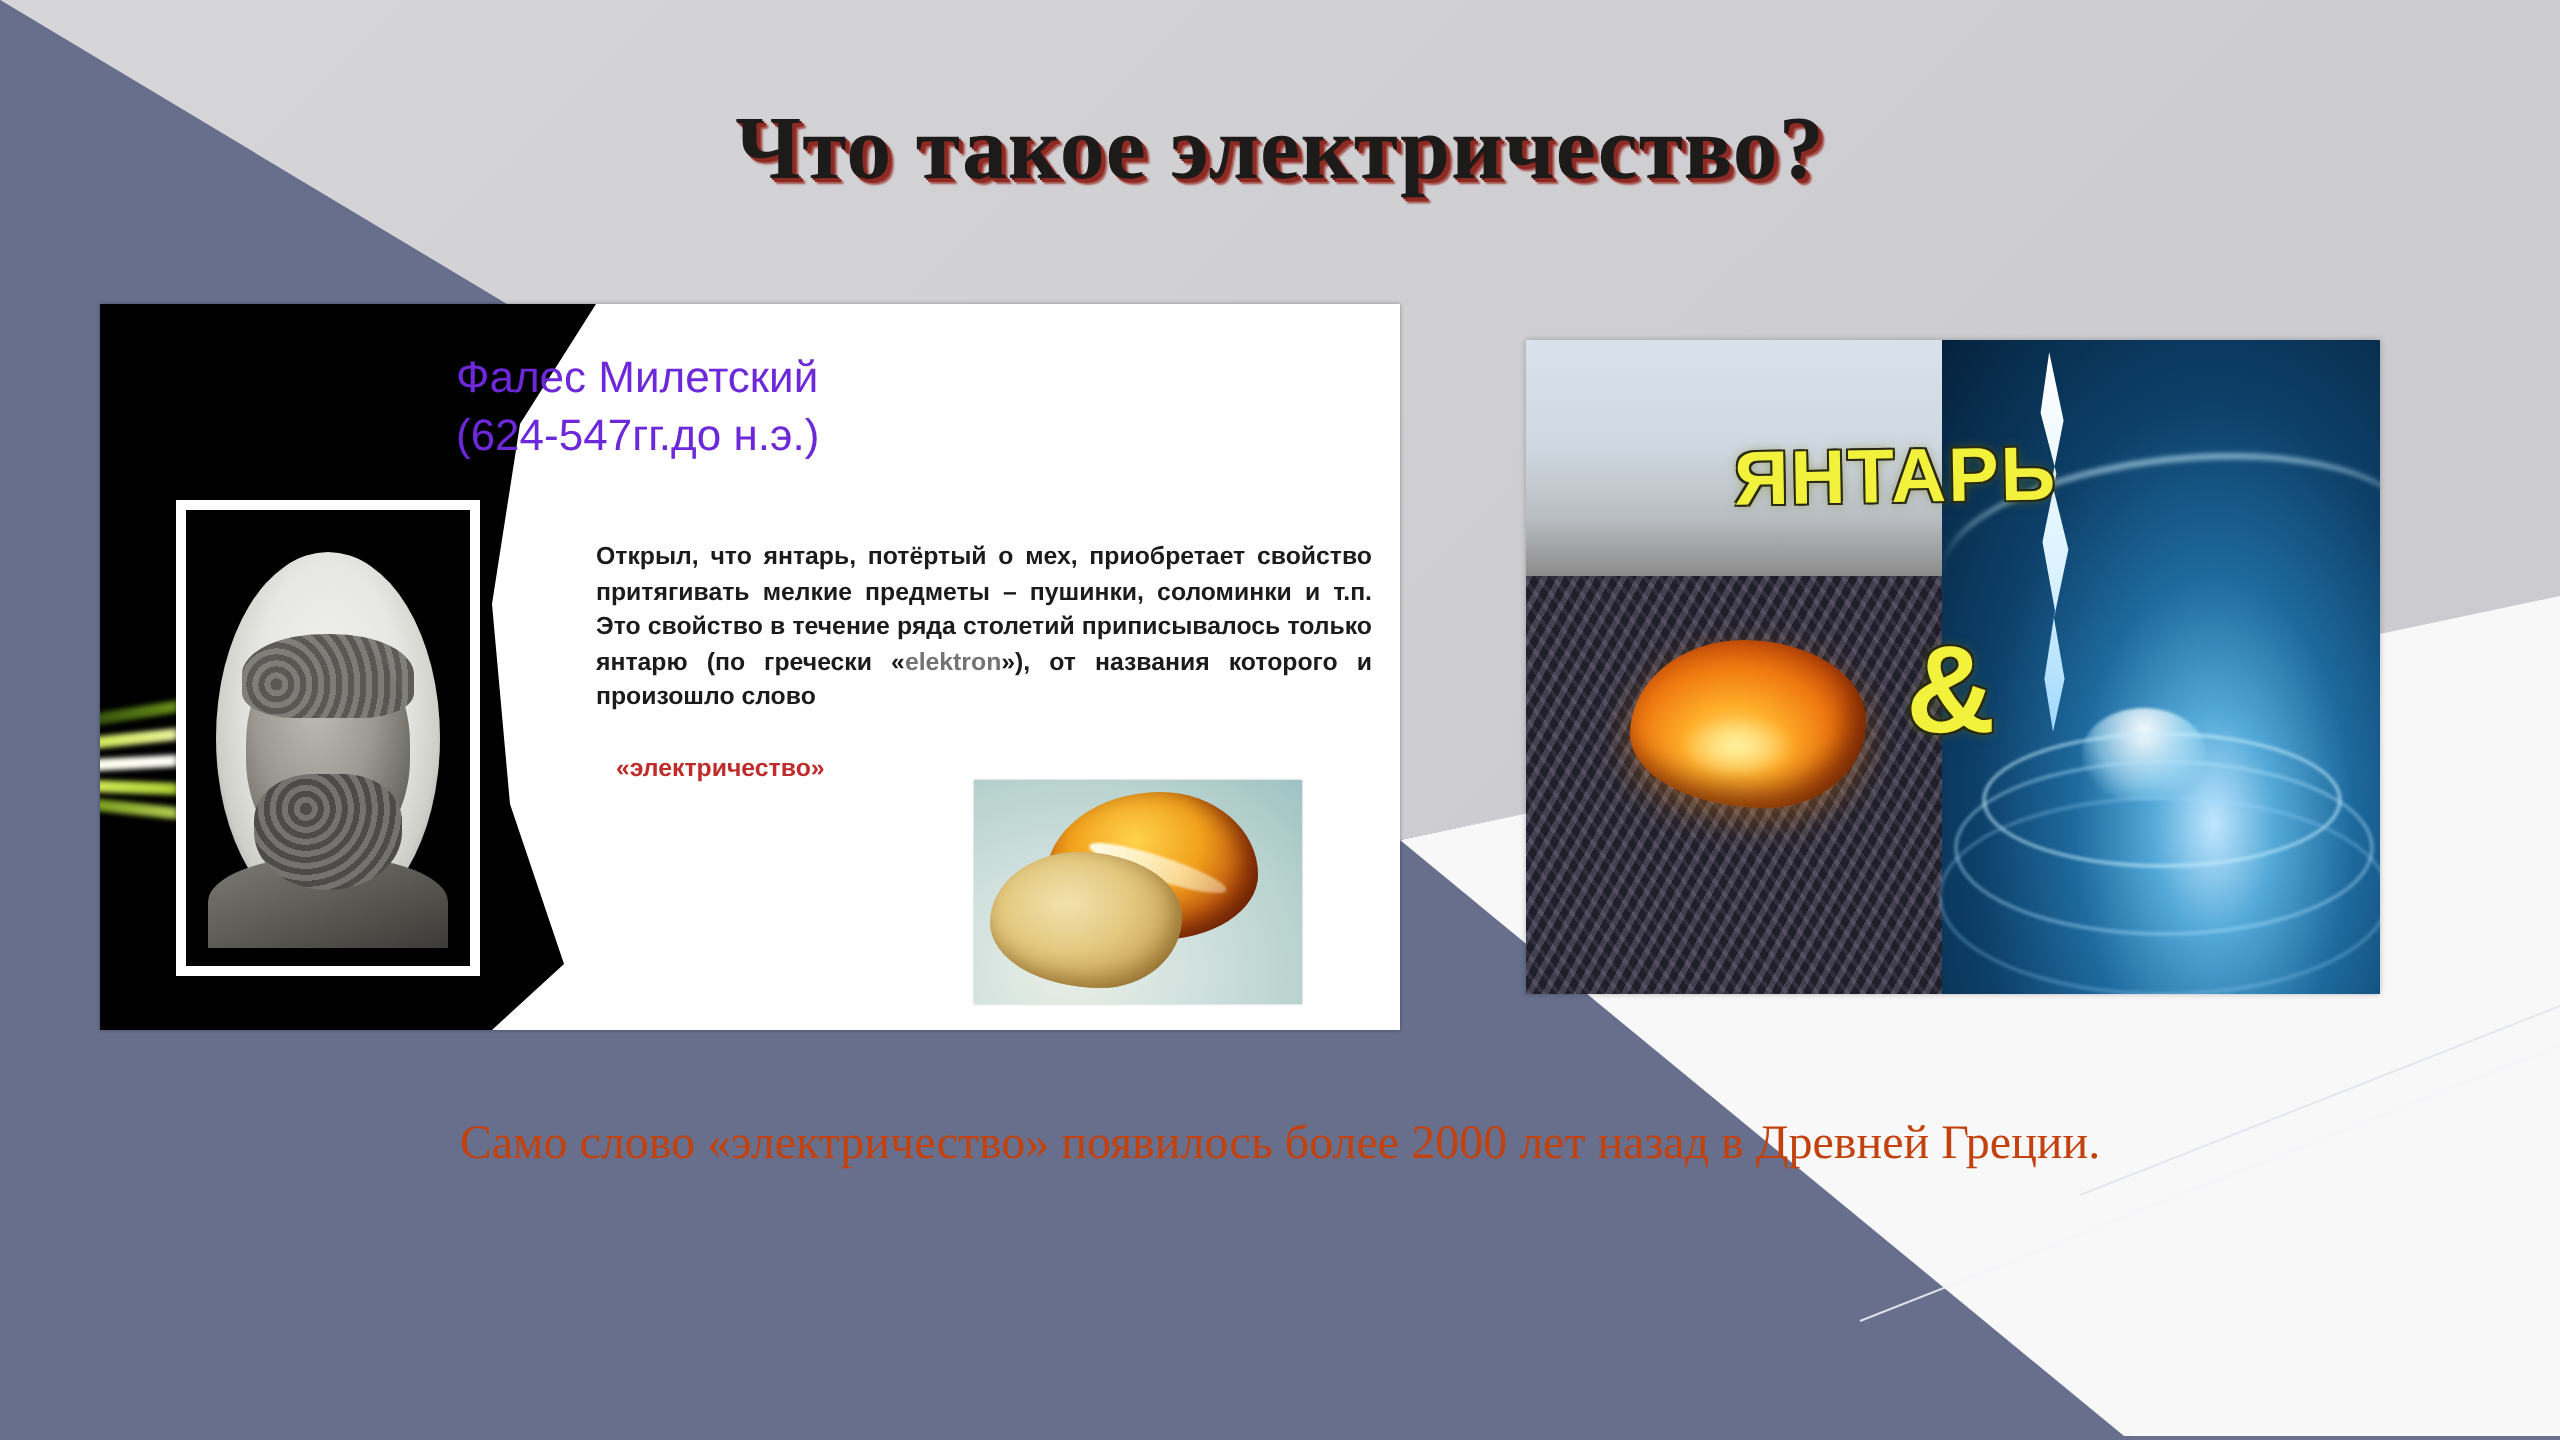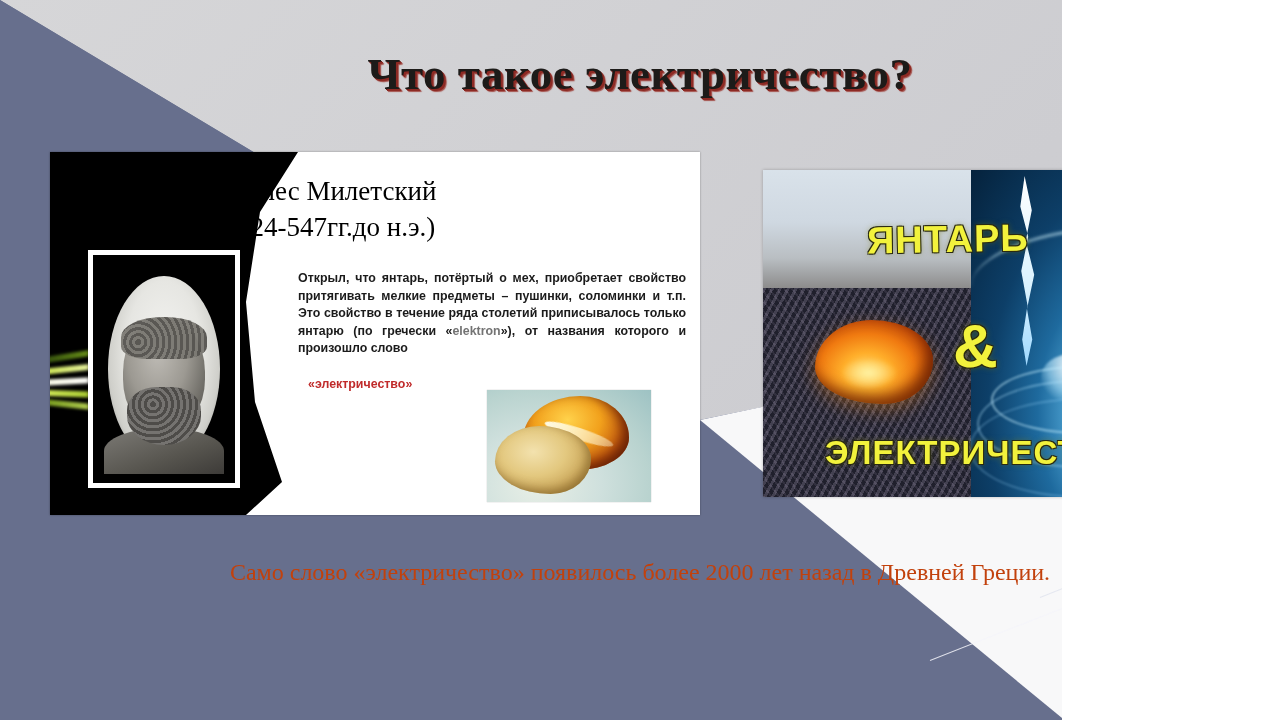--- a/index.html
+++ b/index.html
@@ -3,21 +3,21 @@
 <meta charset="utf-8">
 <title>Что такое электричество?</title>
 <style>
   html, body {
     margin: 0;
     padding: 0;
     background: #ffffff;
   }
   #slide {
     position: relative;
-    width: 1062px;
+    width: 1280px;
     height: 720px;
     overflow: hidden;
     font-family: "Liberation Sans", sans-serif;
     background: #ffffff;
   }
 
   
   .bg-base {
     position: absolute;
     inset: 0;
@@ -201,24 +201,24 @@
     height: 46px;
     border-radius: 50% 50% 0 0;
     background: linear-gradient(160deg, #7d7b76, #57554f 60%, #3d3b38);
   }
 
   .card-title {
     position: absolute;
     left: 178px;
     top: 22px;
     width: 450px;
-    font-family: Liberation Serif, serif;
-    font-size: 27px;
+    font-family: Liberation Sans, sans-serif;
+    font-size: 22px;
     line-height: 1.33;
-    color: #000000;
+    color: #6d28d9;
     font-weight: 400;
   }
   .card-body {
     position: absolute;
     left: 248px;
     top: 118px;
     width: 388px;
     font-family: "Liberation Sans", sans-serif;
     font-size: 12.4px;
     line-height: 1.42;
@@ -491,18 +491,17 @@
     <div class="half-right"></div>
     <div class="wave"></div>
     <div class="bolt"></div>
     <div class="splash"></div>
     <div class="ripple r1"></div>
     <div class="ripple r2"></div>
     <div class="ripple r3"></div>
 
     <div class="ovl-text ovl-amber">ЯНТАРЬ</div>
     <div class="ovl-text ovl-amp">&amp;</div>
-    <div class="ovl-text ovl-elec">ЭЛЕКТРИЧЕСТВО</div>
   </div>
 
   <div class="caption">Само слово «электричество» появилось более 2000 лет назад в Древней Греции.</div>
 
 </div>
 
 </body></html>

